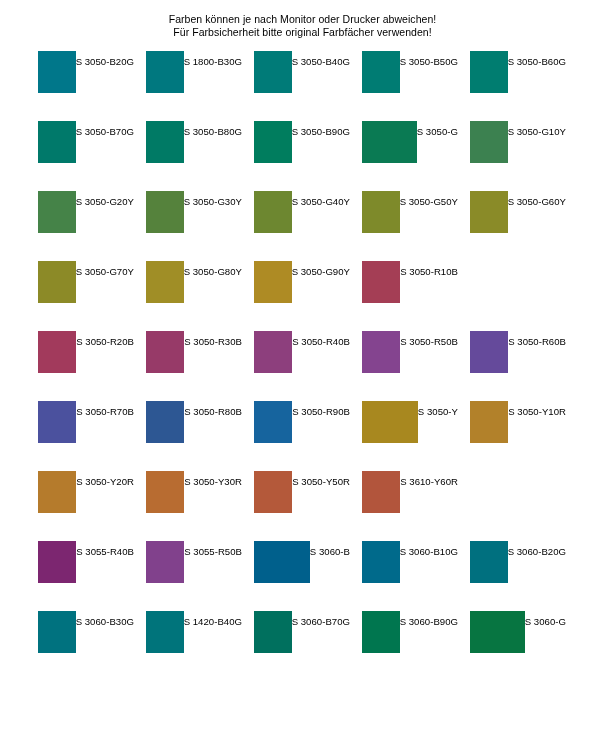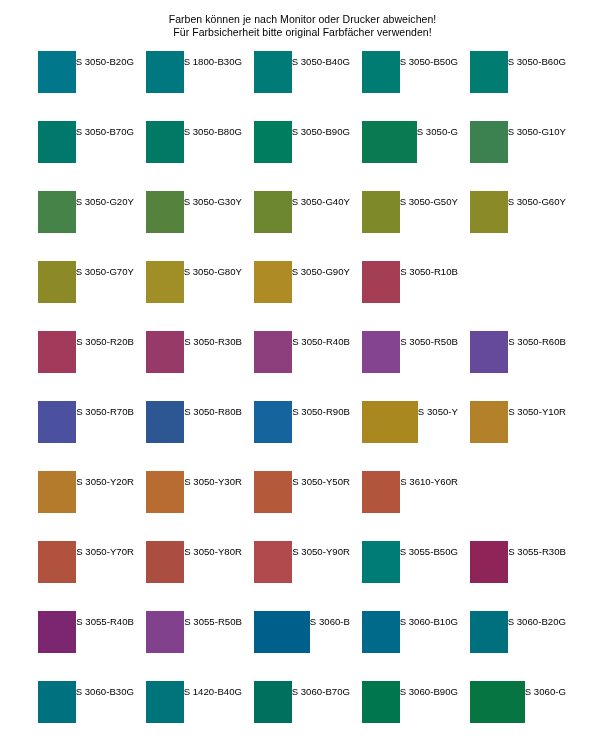--- a/index.html
+++ b/index.html
@@ -219,42 +219,20 @@
           <div class="swatch" style="background-color: rgb(180, 89, 58);"></div>
           <div class="swatch-label">S  3050-Y50R</div>
         </div>
         <div class="cell">
           <div class="swatch" style="background-color: rgb(178, 85, 60);"></div>
           <div class="swatch-label">S  3610-Y60R</div>
         </div>
       </div>
       <div class="row">
         <div class="cell">
-          <div class="swatch" style="background-color: rgb(176, 82, 62);"></div>
-          <div class="swatch-label">S  3050-Y70R</div>
-        </div>
-        <div class="cell">
-          <div class="swatch" style="background-color: rgb(171, 77, 64);"></div>
-          <div class="swatch-label">S  3050-Y80R</div>
-        </div>
-        <div class="cell">
-          <div class="swatch" style="background-color: rgb(176, 74, 76);"></div>
-          <div class="swatch-label">S  3050-Y90R</div>
-        </div>
-        <div class="cell">
-          <div class="swatch" style="background-color: rgb(0, 124, 119);"></div>
-          <div class="swatch-label">S  3055-B50G</div>
-        </div>
-        <div class="cell">
-          <div class="swatch" style="background-color: rgb(142, 36, 88);"></div>
-          <div class="swatch-label">S  3055-R30B</div>
-        </div>
-      </div>
-      <div class="row">
-        <div class="cell">
           <div class="swatch" style="background-color: rgb(124, 38, 112);"></div>
           <div class="swatch-label">S  3055-R40B</div>
         </div>
         <div class="cell">
           <div class="swatch" style="background-color: rgb(129, 65, 140);"></div>
           <div class="swatch-label">S  3055-R50B</div>
         </div>
         <div class="cell">
           <div class="swatch" style="background-color: rgb(0, 96, 140);"></div>
           <div class="swatch-label">S  3060-B</div>

